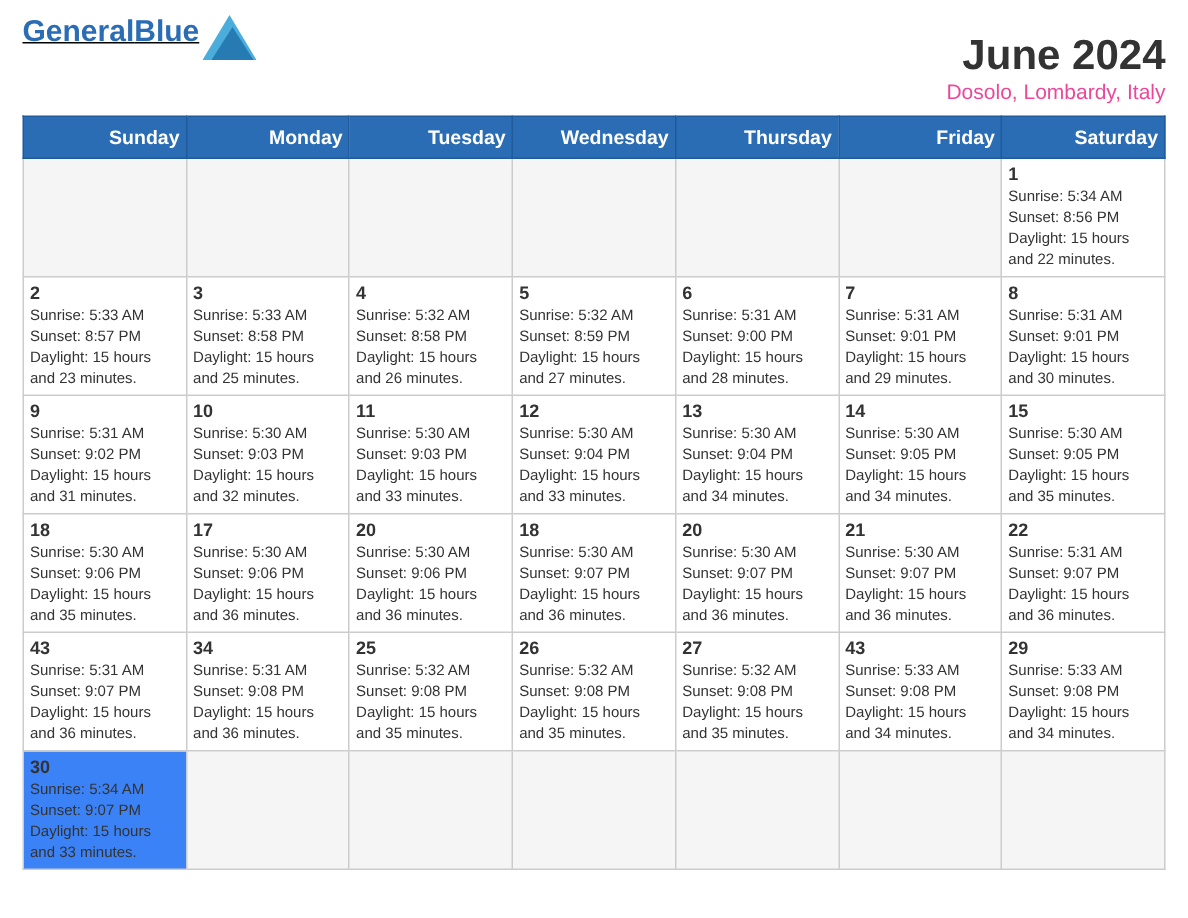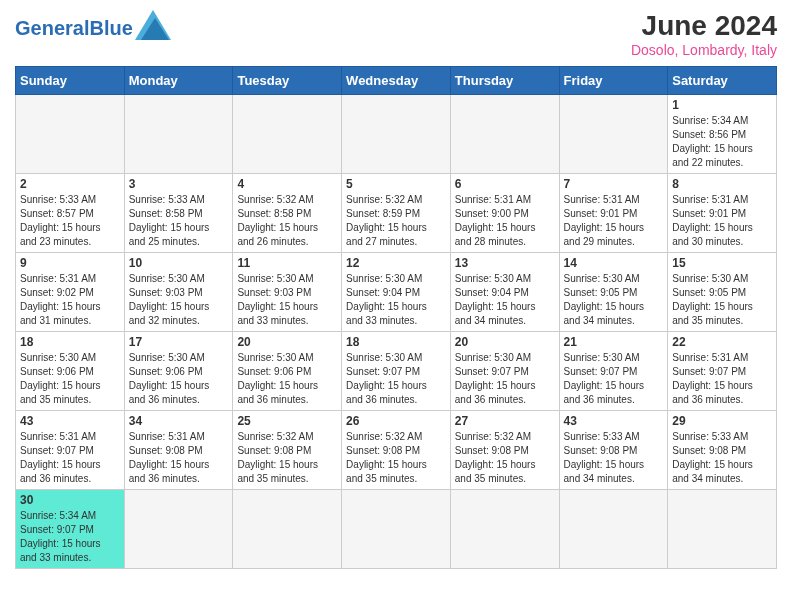--- a/index.html
+++ b/index.html
@@ -14,77 +14,79 @@
       padding: 10px 15px;
     }
     .header {
       display: flex;
       justify-content: space-between;
       align-items: flex-start;
       margin-bottom: 8px;
     }
     .logo {
       display: flex;
-      align-items: flex-end;
+      align-items: flex-start;
       gap: 0px;
+      text-decoration: underline;
     }
     .logo-text {
       font-size: 20px;
       color: #333;
       font-weight: normal;
     }
     .logo-text span {
       color: #2a6db5;
       font-weight: bold;
     }
     .logo-icon {
       width: 36px;
       height: 30px;
       margin-left: 2px;
     }
     .title-area {
       text-align: right;
+      margin-top: 11px;
     }
     .month-title {
       font-size: 28px;
       font-weight: bold;
       color: #333;
     }
     .subtitle {
       font-size: 14px;
       color: #ec4899;
     }
     .calendar {
       width: 100%;
       border-collapse: collapse;
       border: 1px solid #ccc;
     }
     .calendar th {
       background-color: #2a6db5;
       color: #fff;
-      text-align: left;
+      text-align: right;
       padding: 6px 4px;
       font-size: 13px;
       border: 1px solid #1e5a9c;
     }
     .calendar td {
       vertical-align: top;
       border: 1px solid #ccc;
       padding: 3px 4px;
       font-size: 10.5px;
       color: #333;
       width: calc(100% / 7);
       min-height: 70px;
       background: #fff;
     }
     .calendar td.empty {
       background: #f5f5f5;
     }
     .calendar td.last-row {
-      background: #5eead4;
+      background: #3b82f6;
     }
     .day-number {
       font-size: 12px;
       font-weight: bold;
       display: block;
       margin-bottom: 2px;
     }
     .day-info {
       font-size: 10px;
       line-height: 1.4;

